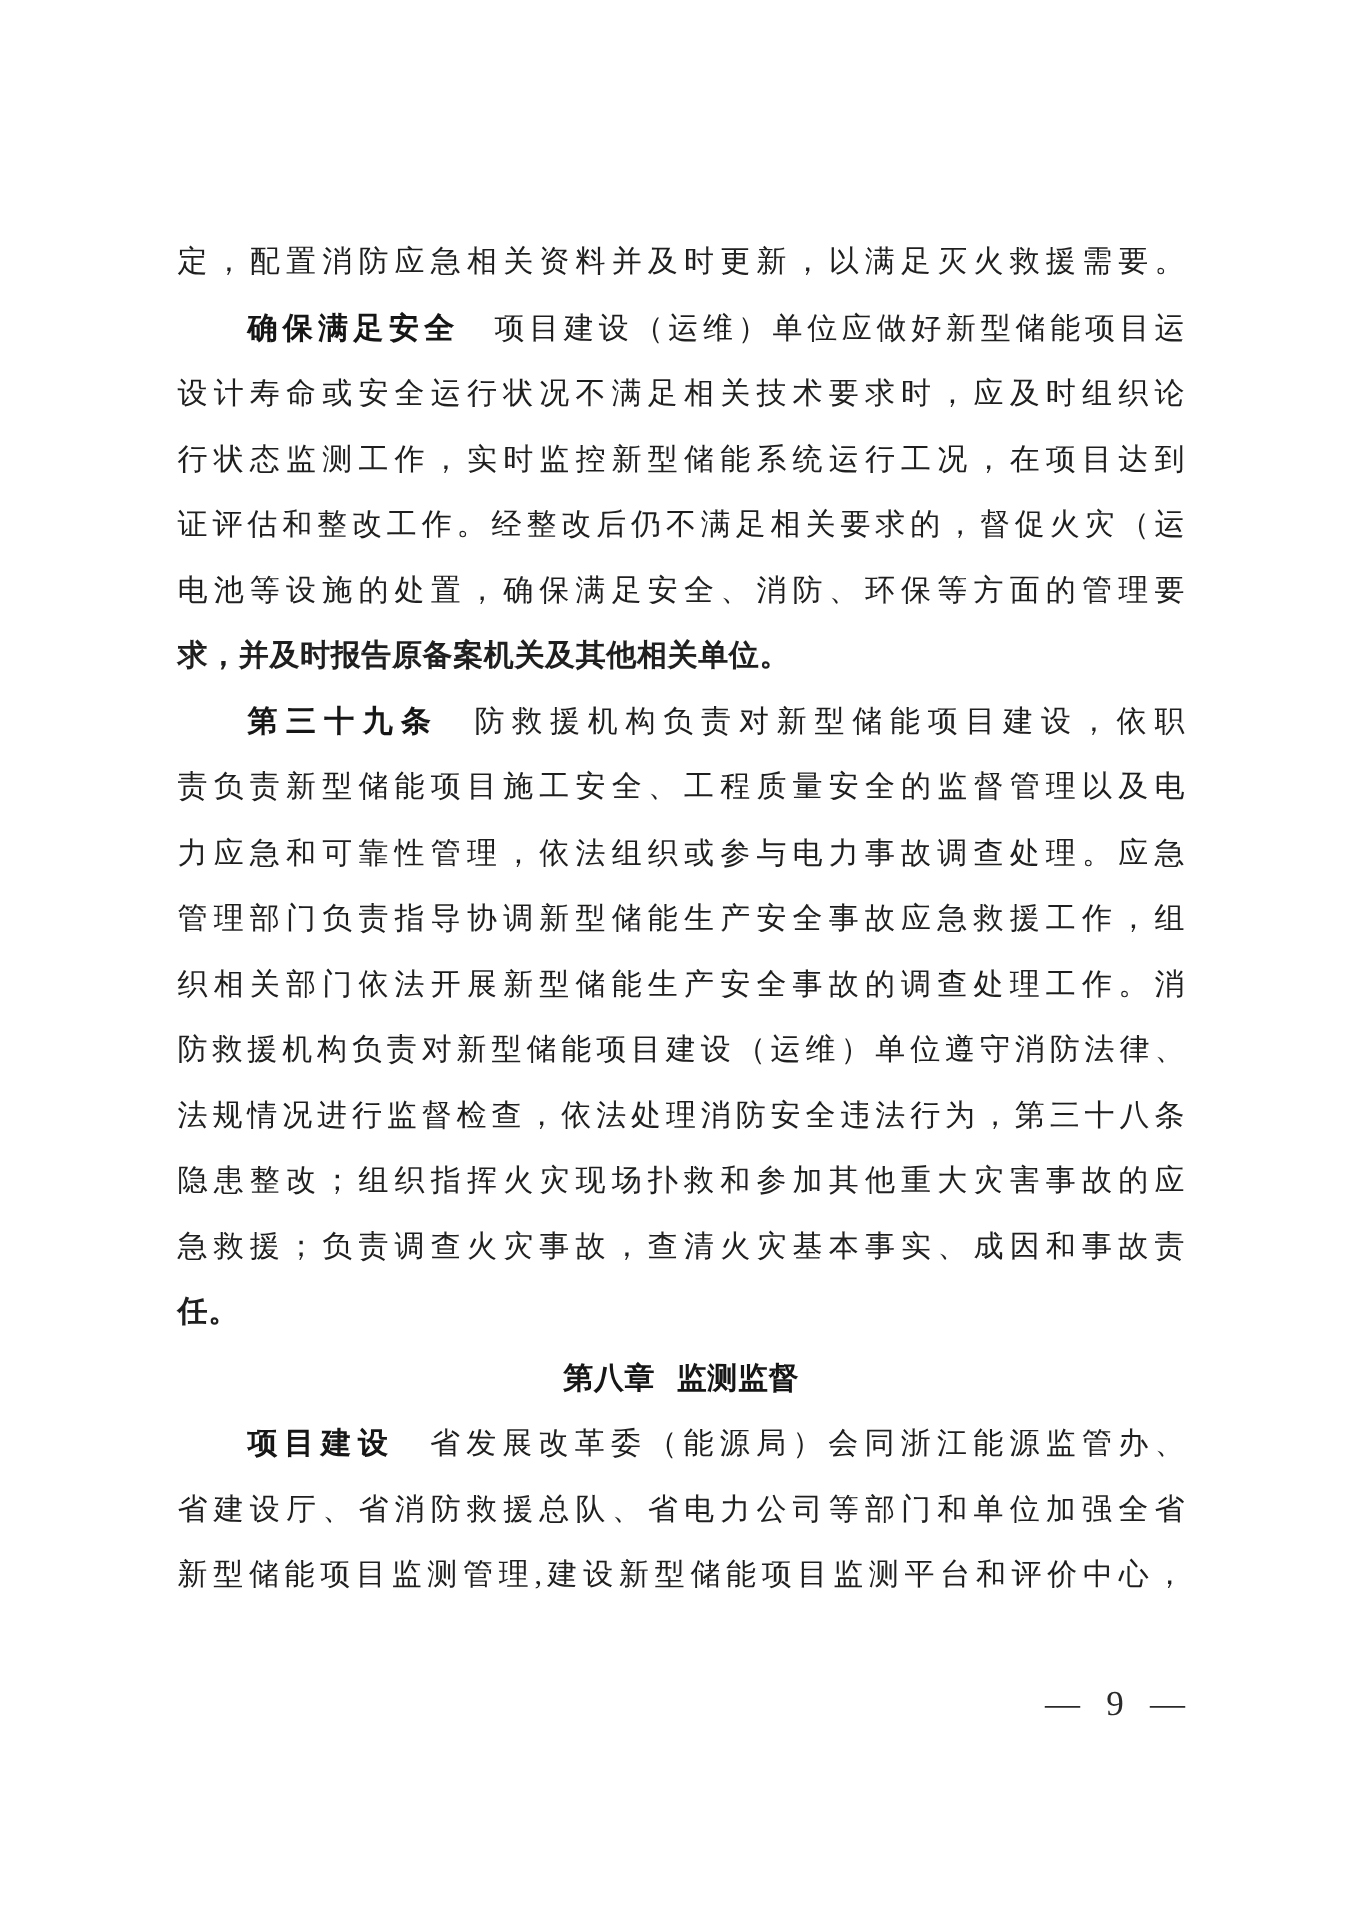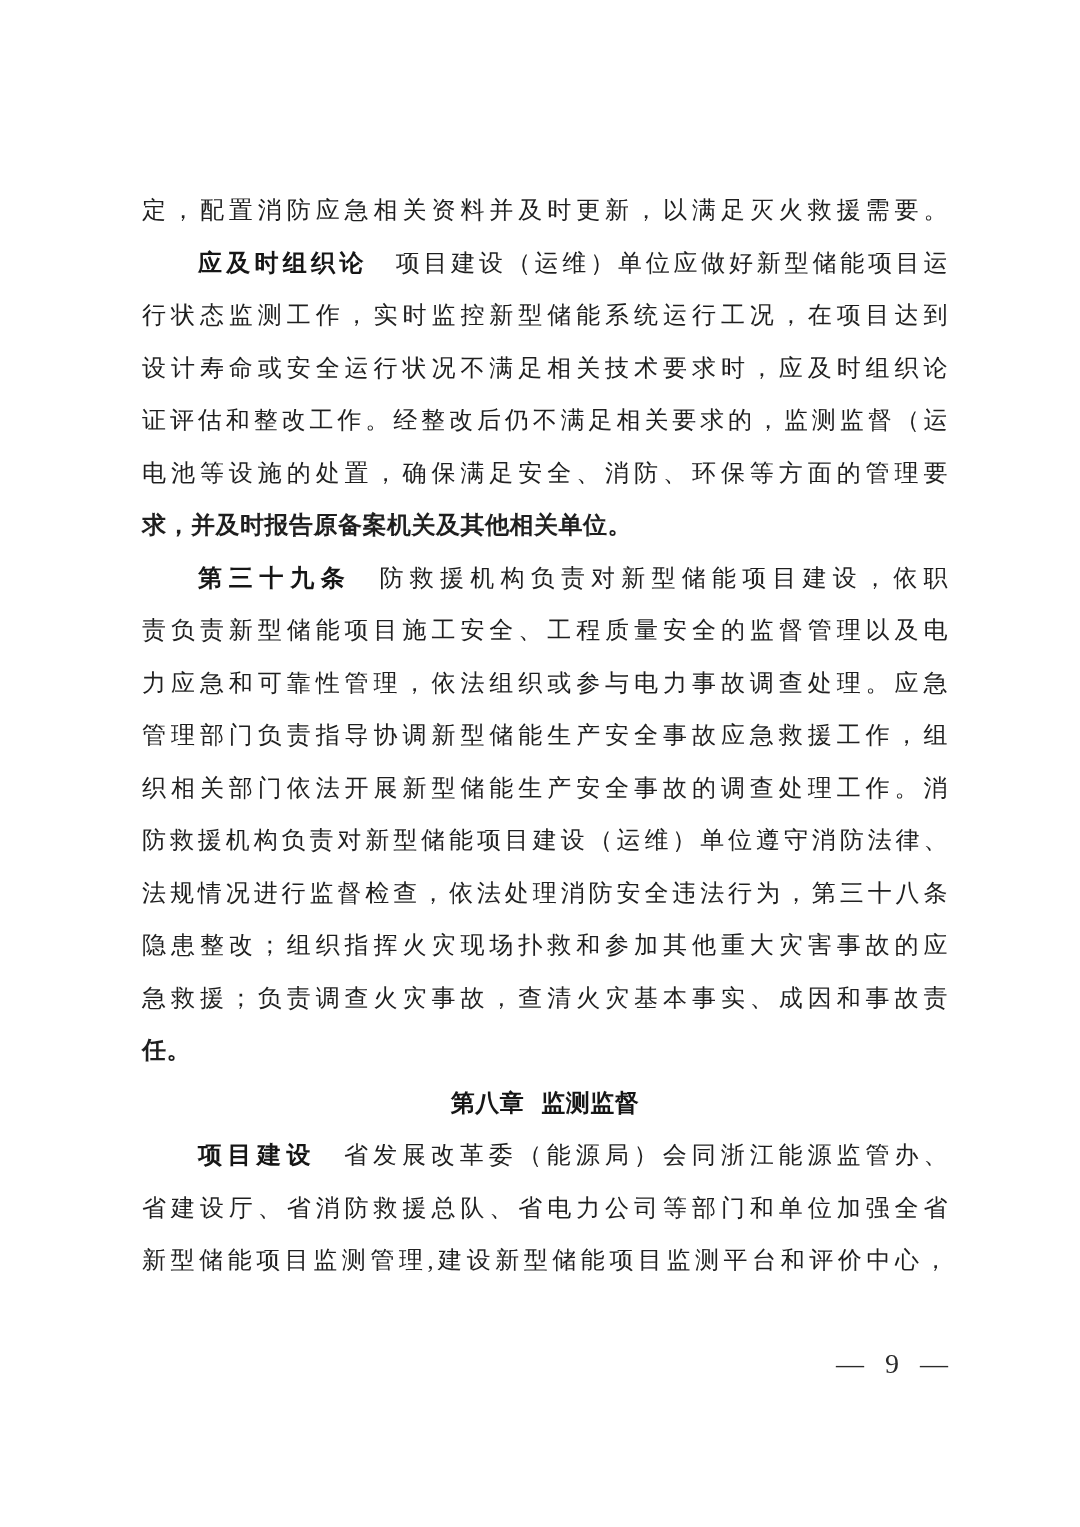--- a/index.html
+++ b/index.html
@@ -59,25 +59,25 @@
   }
 </style>
 </head>
 <body>
 
 <div class="page">
   <div class="text-block">
 
     <div class="line">定，配置消防应急相关资料并及时更新，以满足灭火救援需要。</div>
 
-    <div class="line start"><span class="term">应及时组织论</span><span>项目建设（运维）单位应做好新型储能项目运</span></div>
+    <div class="line start"><span class="term">确保满足安全</span><span>项目建设（运维）单位应做好新型储能项目运</span></div>
 
+    <div class="line">设计寿命或安全运行状况不满足相关技术要求时，应及时组织论</div>
     <div class="line">行状态监测工作，实时监控新型储能系统运行工况，在项目达到</div>
-    <div class="line">设计寿命或安全运行状况不满足相关技术要求时，应及时组织论</div>
-    <div class="line">证评估和整改工作。经整改后仍不满足相关要求的，监测监督（运</div>
+    <div class="line">证评估和整改工作。经整改后仍不满足相关要求的，督促火灾（运</div>
     <div class="line">电池等设施的处置，确保满足安全、消防、环保等方面的管理要</div>
     <div class="line end">求，并及时报告原备案机关及其他相关单位。</div>
 
     <div class="line start"><span class="term">第三十九条</span><span>防救援机构负责对新型储能项目建设，依职</span></div>
 
     <div class="line">责负责新型储能项目施工安全、工程质量安全的监督管理以及电</div>
     <div class="line">力应急和可靠性管理，依法组织或参与电力事故调查处理。应急</div>
     <div class="line">管理部门负责指导协调新型储能生产安全事故应急救援工作，组</div>
     <div class="line">织相关部门依法开展新型储能生产安全事故的调查处理工作。消</div>
     <div class="line">防救援机构负责对新型储能项目建设（运维）单位遵守消防法律、</div>

